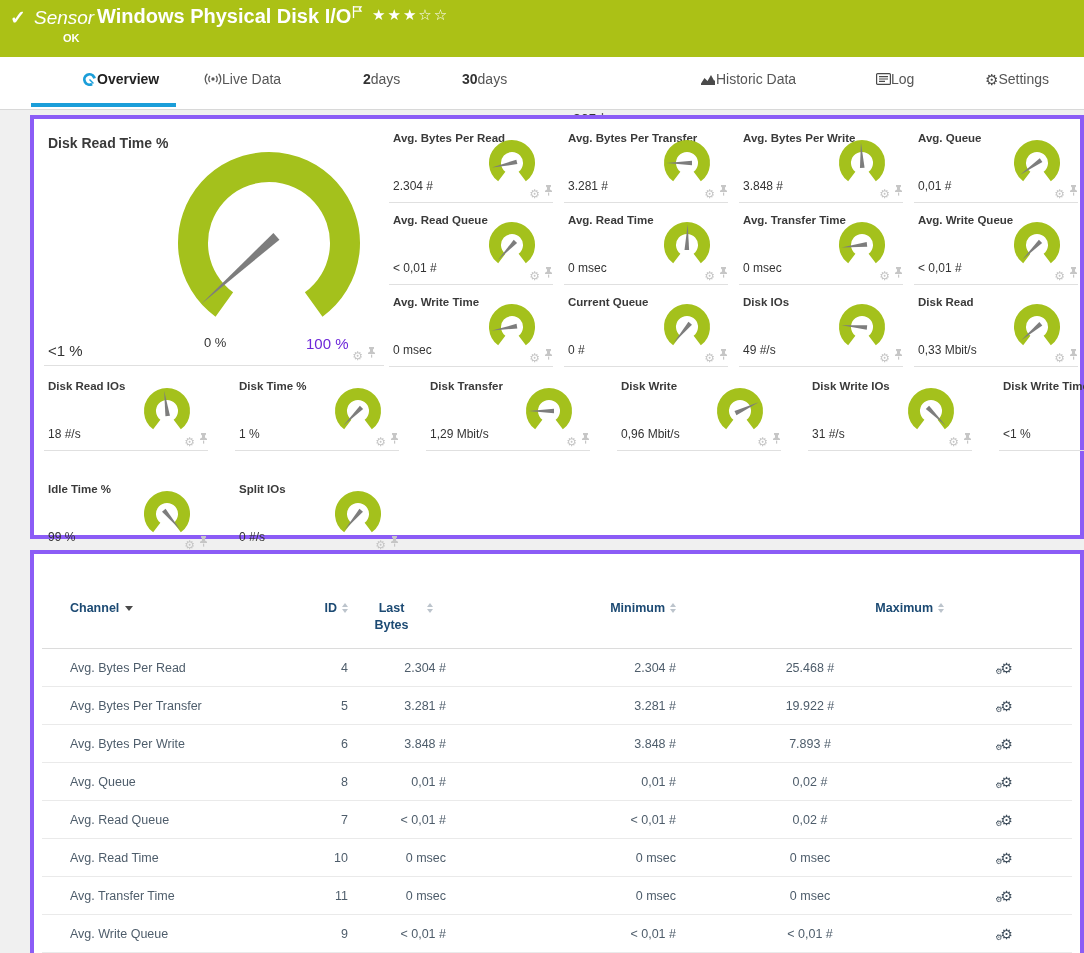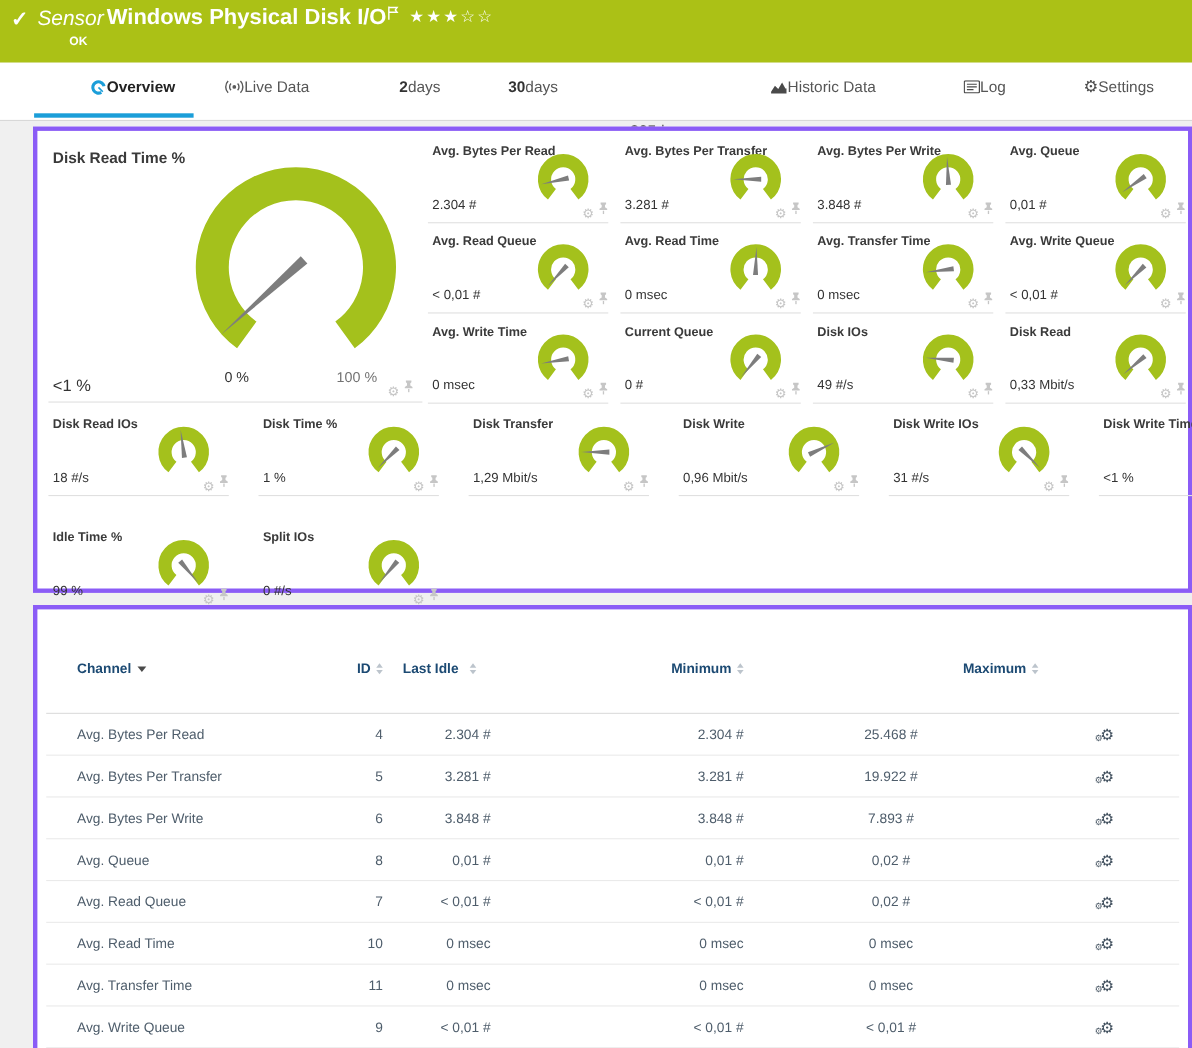--- a/index.html
+++ b/index.html
@@ -31,21 +31,21 @@
   
   .card { position:absolute; background:#fff; border:4px solid #8b5cf6; }
   #gauge-card { left:30px; top:115px; width:1054px; height:424px; }
   #table-card { left:30px; top:550px; width:1054px; height:420px; }
 
   
   #main-tile { position:absolute; left:10px; top:8px; width:340px; height:239px; border-bottom:1px solid #e0e0e0; }
   #main-title { position:absolute; left:4px; top:8px; font-size:14px; font-weight:bold; color:#3a3a3a; }
   #main-svg { position:absolute; left:125px; top:20px; }
   #main-min { position:absolute; left:160px; top:208px; font-size:13px; color:#333; }
-  #main-max { position:absolute; left:262px; top:208px; font-size:13px; color:#737373; }
+  #main-max { position:absolute; left:262px; top:208px; font-size:15px; color:#6d28d9; }
   #main-value { position:absolute; left:4px; bottom:6px; font-size:15px; color:#333; }
   #main-icons { position:absolute; right:8px; bottom:3px; }
 
   
   #right-grid { position:absolute; left:355px; top:8px; width:690px; display:grid; grid-template-columns:repeat(4,164px); column-gap:11px; row-gap:6px; }
   #bottom-grid { position:absolute; left:10px; top:256px; width:1044px; display:grid; grid-template-columns:repeat(6,164px); column-gap:12px; row-gap:7px;gap:27px; }
   .tile { position:relative; height:76px; border-bottom:1px solid #e0e0e0; cursor:pointer; }
   .t-title { position:absolute; left:4px; top:5px; font-size:11.5px; font-weight:bold; color:#3a3a3a; white-space:nowrap; }
   .t-svg { position:absolute; right:12px; top:9px; }
   .t-value { position:absolute; left:4px; bottom:9px; font-size:12px; color:#333; white-space:nowrap; }
@@ -484,21 +484,21 @@
           <span class="sort-desc"></span>
       </div>
       <div class="cell c-id">
         <span>ID</span>
           <span class="sort-both">
             <span class="up"></span>
             <span class="down"></span>
           </span>
       </div>
       <div class="cell c-last">
-        <span class="lbl">Last Idle</span>
+        <span class="lbl">Last Bytes</span>
           <span class="sort-both">
             <span class="up"></span>
             <span class="down"></span>
           </span>
       </div>
       <div class="cell c-min">
         <span>Minimum</span>
           <span class="sort-both">
             <span class="up"></span>
             <span class="down"></span>

